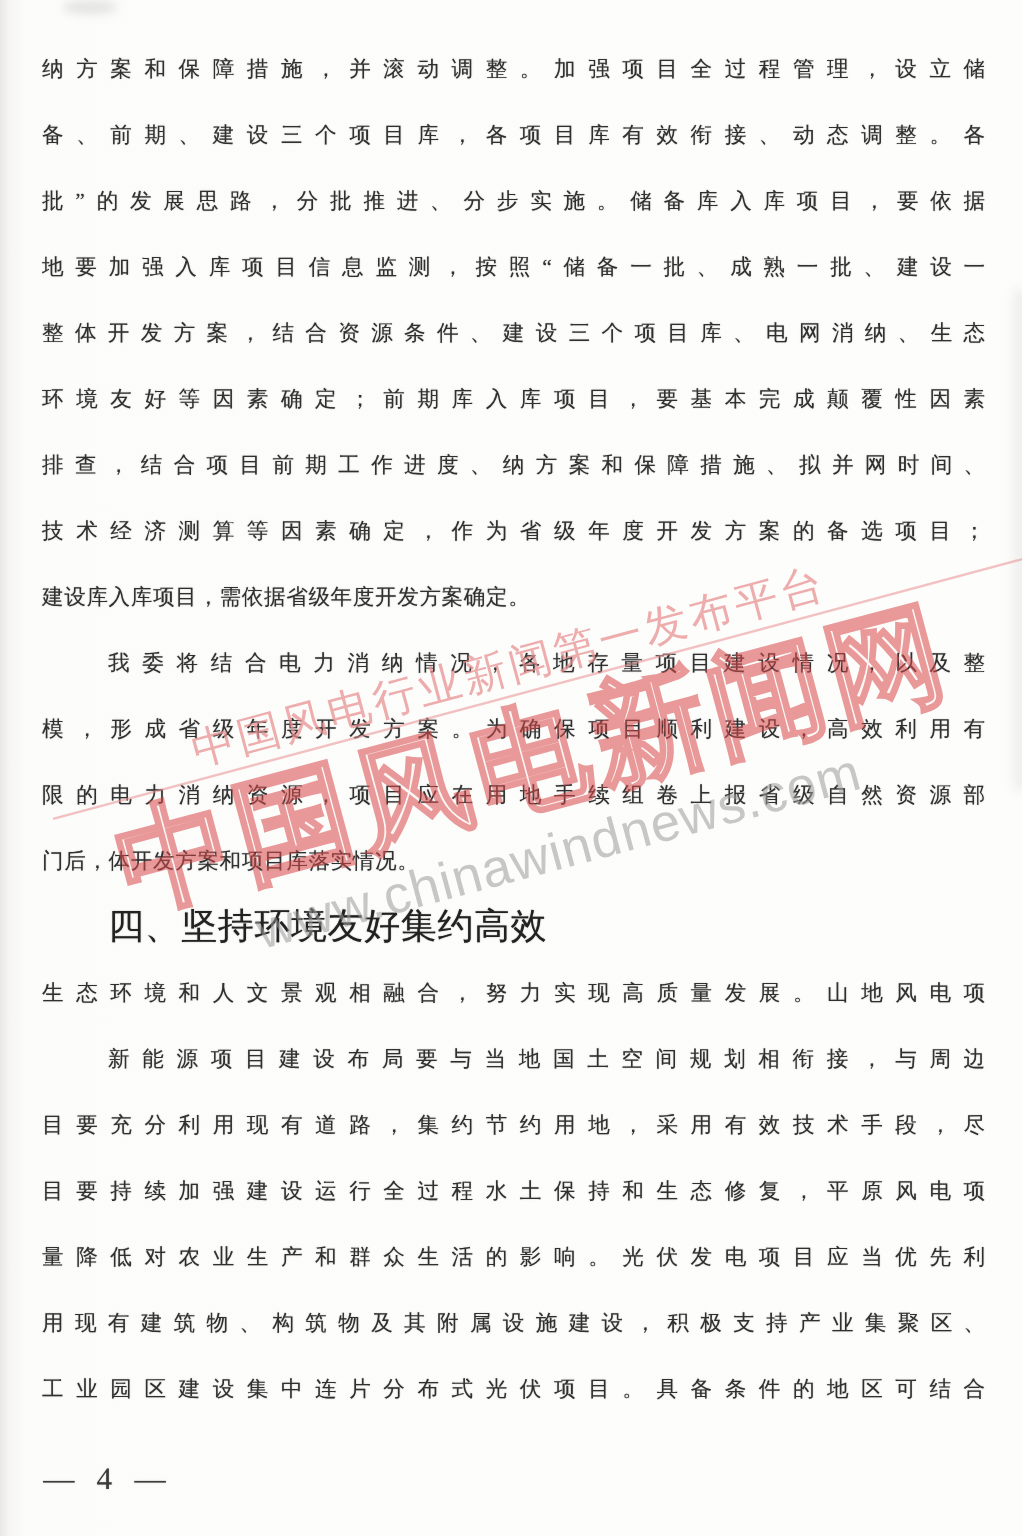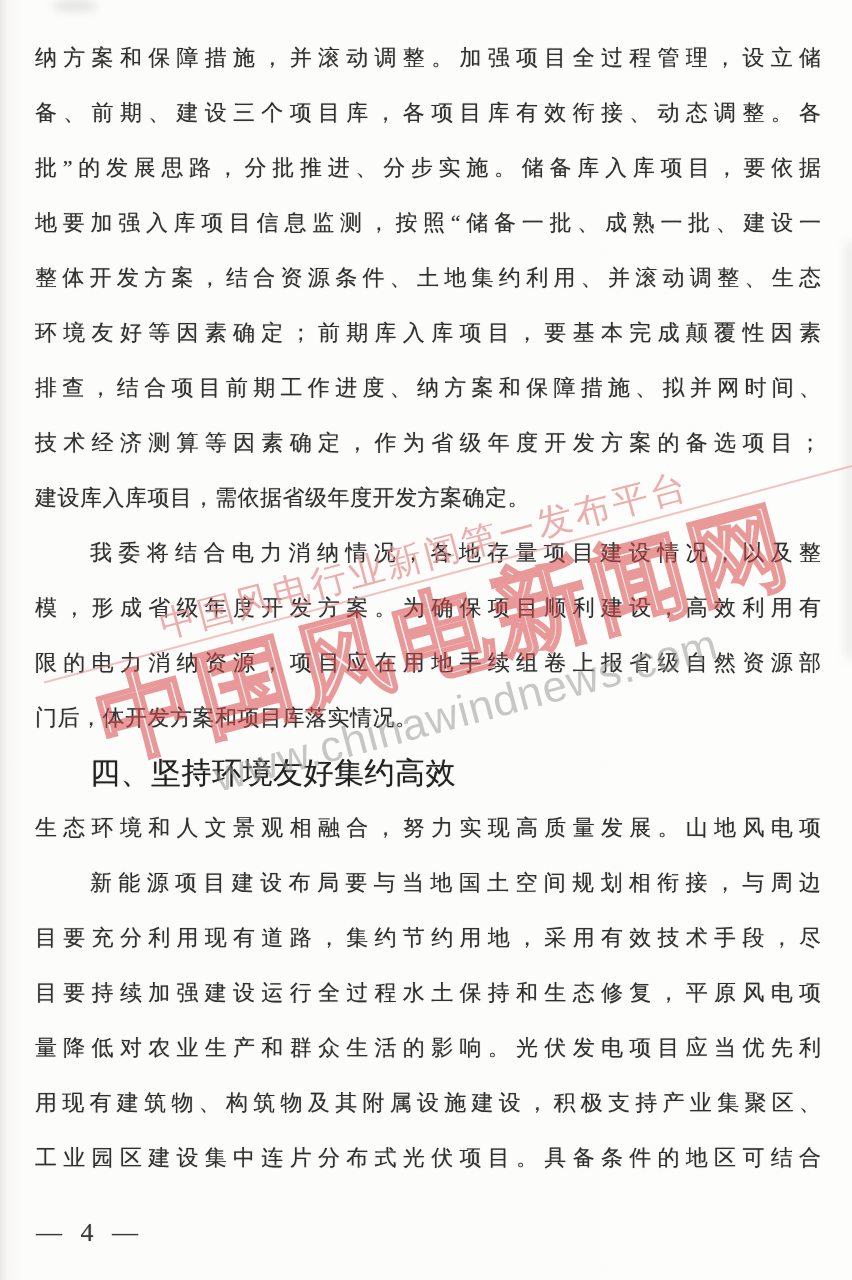--- a/index.html
+++ b/index.html
@@ -37,21 +37,21 @@
     filter: blur(5px);
   }
   .doc {
     position: absolute;
     left: 35px;
     top: 30px;
     width: 786px;
     z-index: 2;
   }
   .line {
-    font-size: 22px;
+    font-size: 18px;
     line-height: 55px;
     height: 55px;
     color: #303030;
     text-shadow: 0 0 1px rgba(70,70,70,0.55);
     white-space: nowrap;
     letter-spacing: 0.5px;
   }
   .line.justify {
     white-space: normal;
     text-align: justify;
@@ -132,21 +132,21 @@
 
 <div class="page"></div>
 <div class="smudge-top"></div>
 <div class="smudge-right"></div>
 
 <div class="doc" id="doc-lines">
     <div class="line justify">纳方案和保障措施，并滚动调整。加强项目全过程管理，设立储</div>
     <div class="line justify">备、前期、建设三个项目库，各项目库有效衔接、动态调整。各</div>
     <div class="line justify">批”的发展思路，分批推进、分步实施。储备库入库项目，要依据</div>
     <div class="line justify">地要加强入库项目信息监测，按照“储备一批、成熟一批、建设一</div>
-    <div class="line justify">整体开发方案，结合资源条件、土地集约利用、并滚动调整、生态</div>
+    <div class="line justify">整体开发方案，结合资源条件、建设三个项目库、电网消纳、生态</div>
     <div class="line justify">环境友好等因素确定；前期库入库项目，要基本完成颠覆性因素</div>
     <div class="line justify">排查，结合项目前期工作进度、纳方案和保障措施、拟并网时间、</div>
     <div class="line justify">技术经济测算等因素确定，作为省级年度开发方案的备选项目；</div>
     <div class="line">建设库入库项目，需依据省级年度开发方案确定。</div>
     <div class="line justify indent">我委将结合电力消纳情况，各地存量项目建设情况，以及整</div>
     <div class="line justify">模，形成省级年度开发方案。为确保项目顺利建设，高效利用有</div>
     <div class="line justify">限的电力消纳资源，项目应在用地手续组卷上报省级自然资源部</div>
     <div class="line">门后，体开发方案和项目库落实情况。</div>
     <div class="line indent heading">四、坚持环境友好集约高效</div>
     <div class="line justify">生态环境和人文景观相融合，努力实现高质量发展。山地风电项</div>

